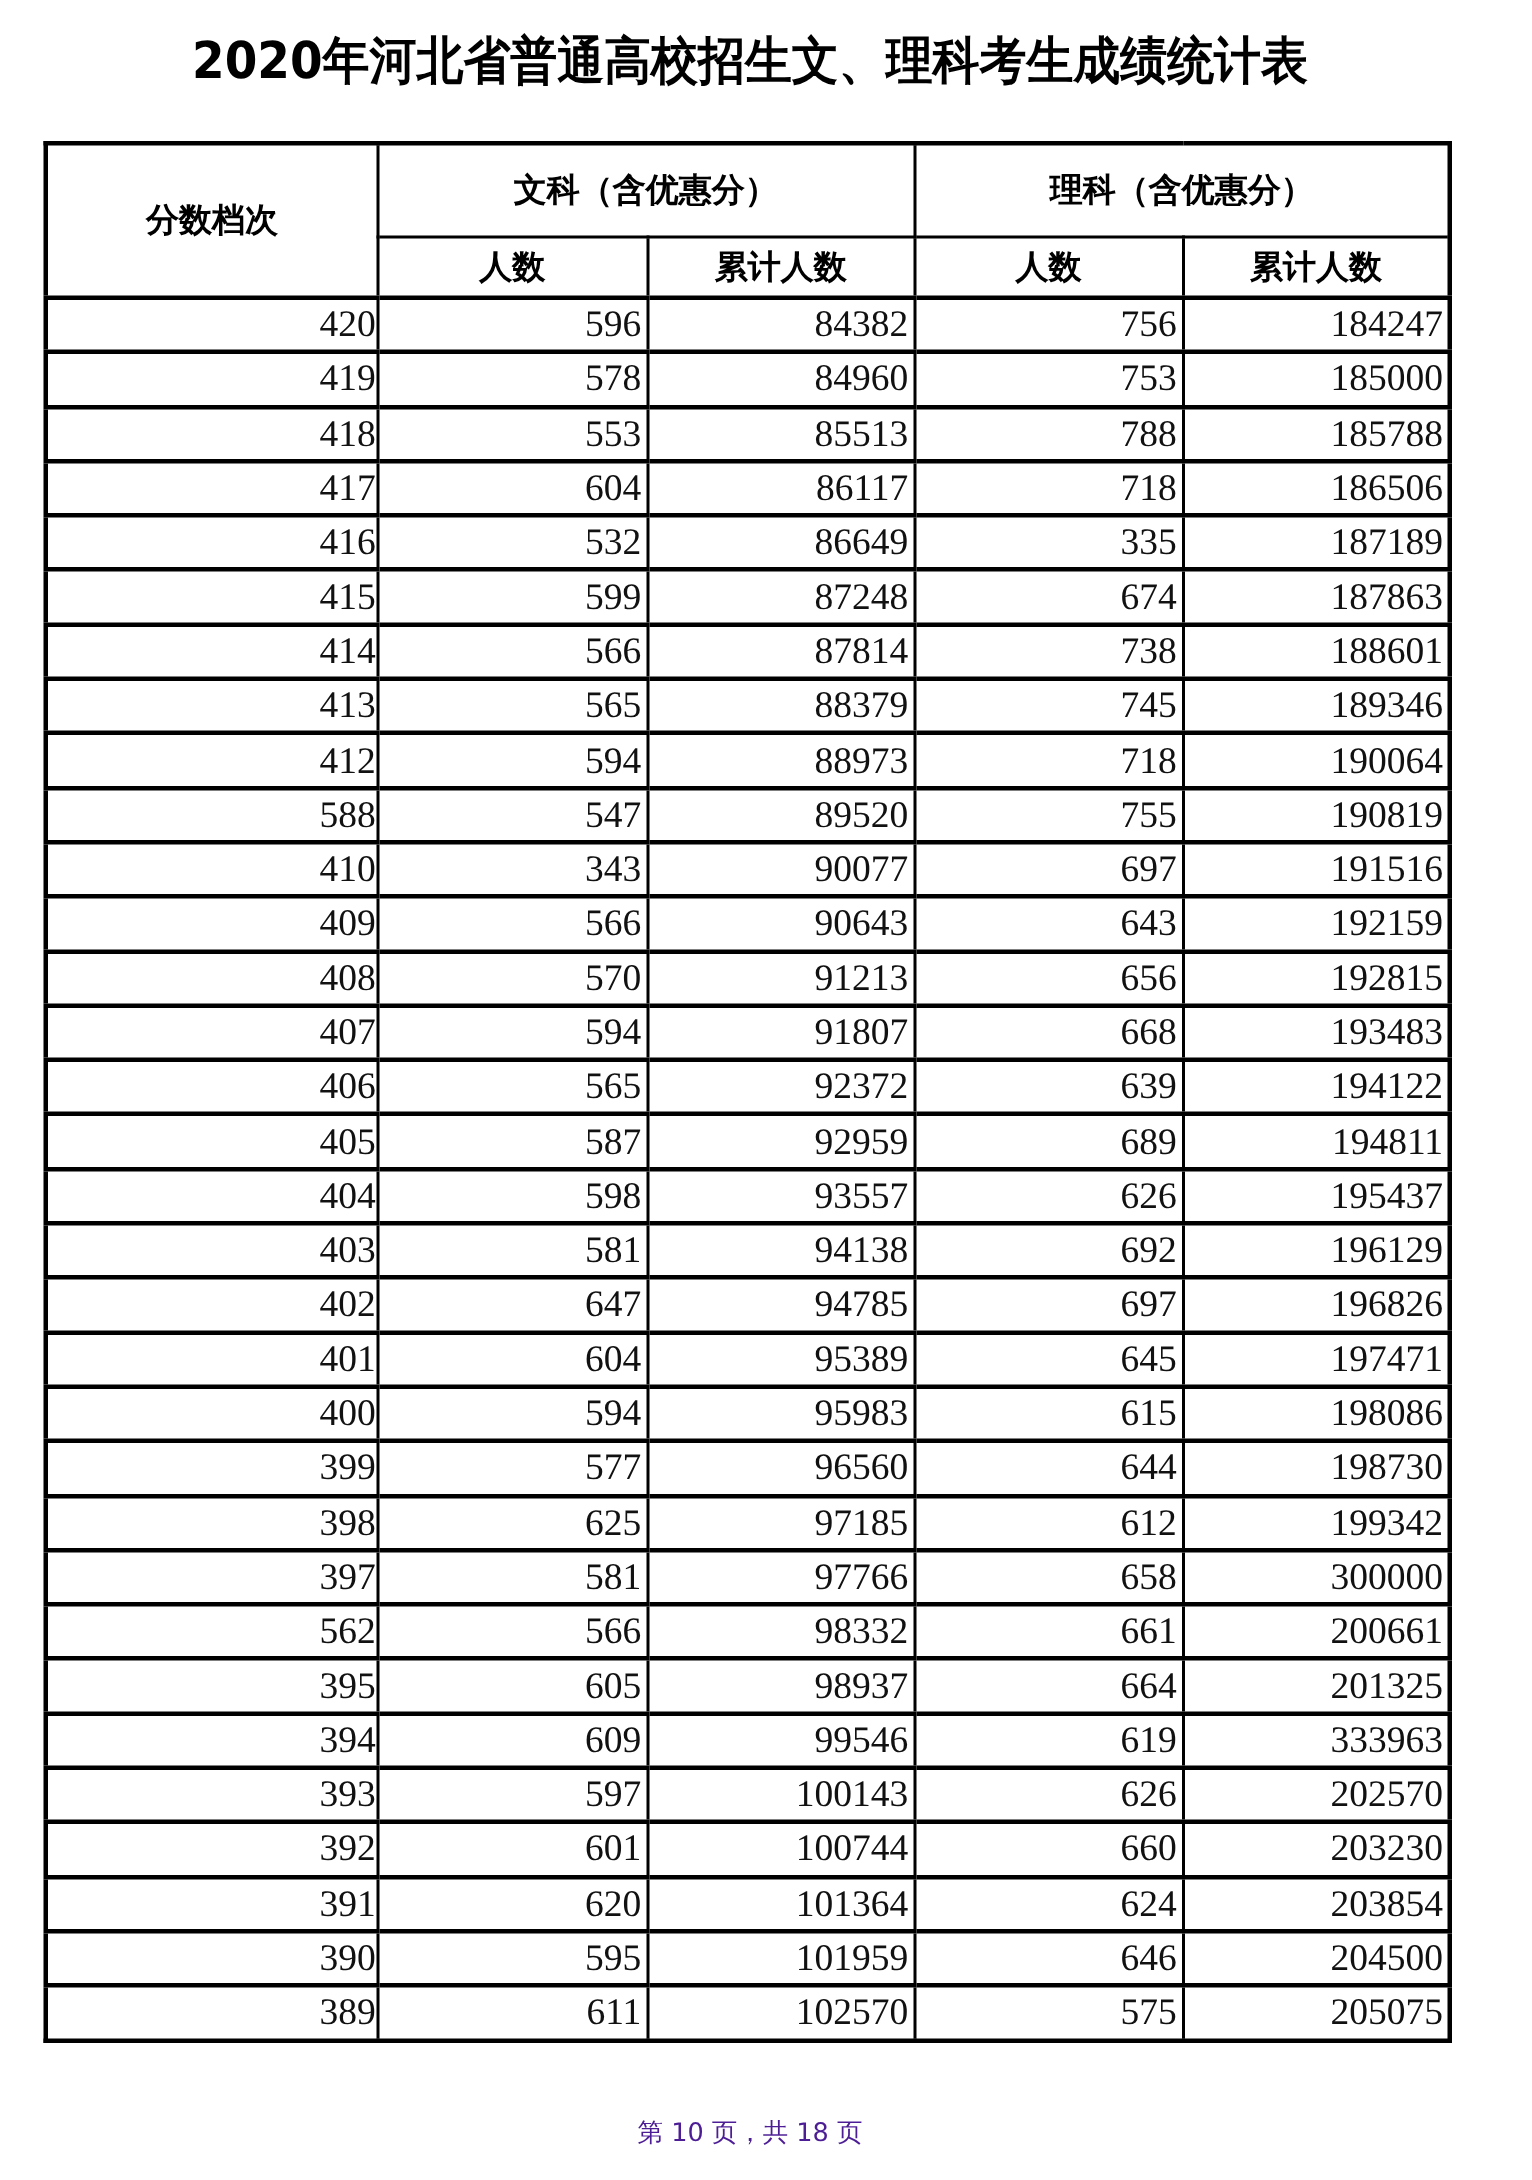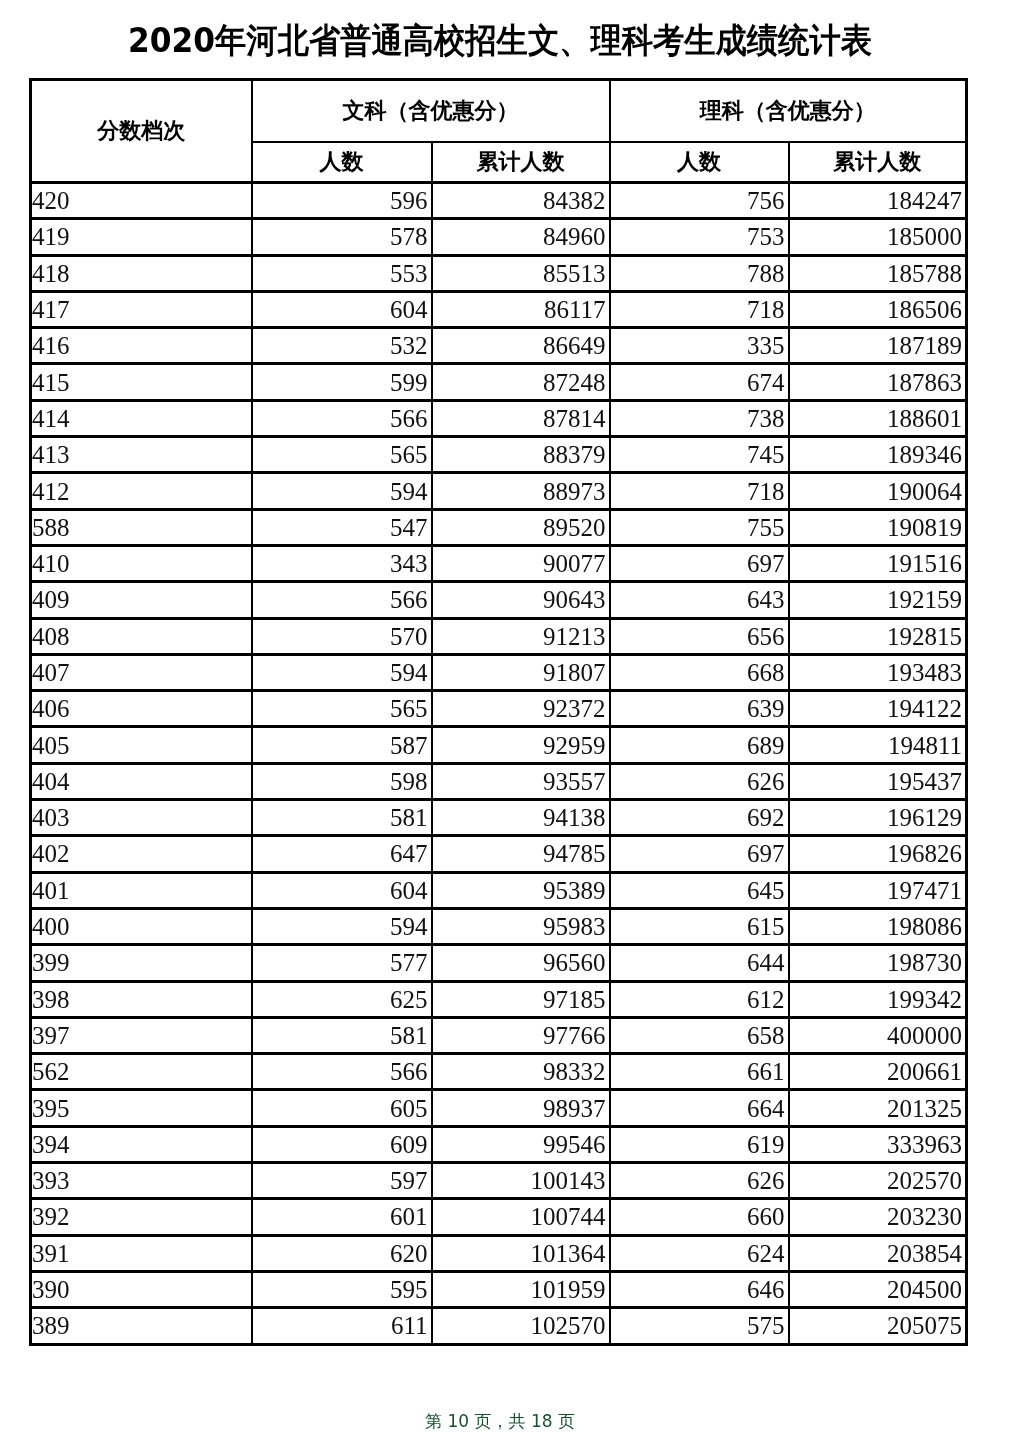--- a/index.html
+++ b/index.html
@@ -7,45 +7,45 @@
       width: 1021px; height: 1453px; position: relative; overflow: hidden;
       font-family: "Liberation Serif", "DejaVu Serif", serif; color: #111;
     }
     .title {
       position: absolute; left: 0; top: 18px; width: 1000px; text-align: center;
       font-family: "DejaVu Sans", "Liberation Sans", sans-serif;
       font-weight: bold; font-size: 34px; letter-spacing: 0px; color: #000;
       transform: scaleX(0.92); transform-origin: center;
     }
     table {
-      position: absolute; left: 29px; top: 78px;
+      position: absolute; left: 29px; top: 94px;
       border-collapse: collapse; table-layout: fixed;
       border: 3px solid #000;
     }
     col.c0 { width: 221px; }
     col.c1 { width: 180px; }
     col.c2 { width: 178px; }
     col.c3 { width: 179px; }
     col.c4 { width: 178px; }
     th, td { border: 2px solid #000; padding: 0; }
     th {
       font-family: "DejaVu Sans", "Liberation Sans", sans-serif;
       font-weight: bold; font-size: 22px; color: #000; text-align: center;
     }
     tr.h1 th { height: 60px; }
     tr.h2 th { height: 38px; }
     td {
       height: 33.3px; font-size: 25px; line-height: 33px;
       border-top-width: 3px;
     }
-    td.score { text-align: left; padding-right: 11px; }
+    td.score { text-align: right; padding-right: 0; }
     td.num { text-align: right; padding-right: 3px; }
     .footer {
       position: absolute; left: 0; width: 1000px; top: 1410px; text-align: center;
-      font-family: "DejaVu Sans", "Liberation Sans", sans-serif; font-size: 17px; color: #14532d;
+      font-family: "DejaVu Sans", "Liberation Sans", sans-serif; font-size: 17px; color: #4c1d95;
     }
   </style>
 </head>
 <body>
 
 <div class="title">2020年河北省普通高校招生文、理科考生成绩统计表</div>
 
 <table>
   <colgroup>
     <col class="c0">
@@ -227,21 +227,21 @@
         <td class="num">625</td>
         <td class="num">97185</td>
         <td class="num">612</td>
         <td class="num">199342</td>
       </tr>
       <tr>
         <td class="score">397</td>
         <td class="num">581</td>
         <td class="num">97766</td>
         <td class="num">658</td>
-        <td class="num">400000</td>
+        <td class="num">300000</td>
       </tr>
       <tr>
         <td class="score">562</td>
         <td class="num">566</td>
         <td class="num">98332</td>
         <td class="num">661</td>
         <td class="num">200661</td>
       </tr>
       <tr>
         <td class="score">395</td>

